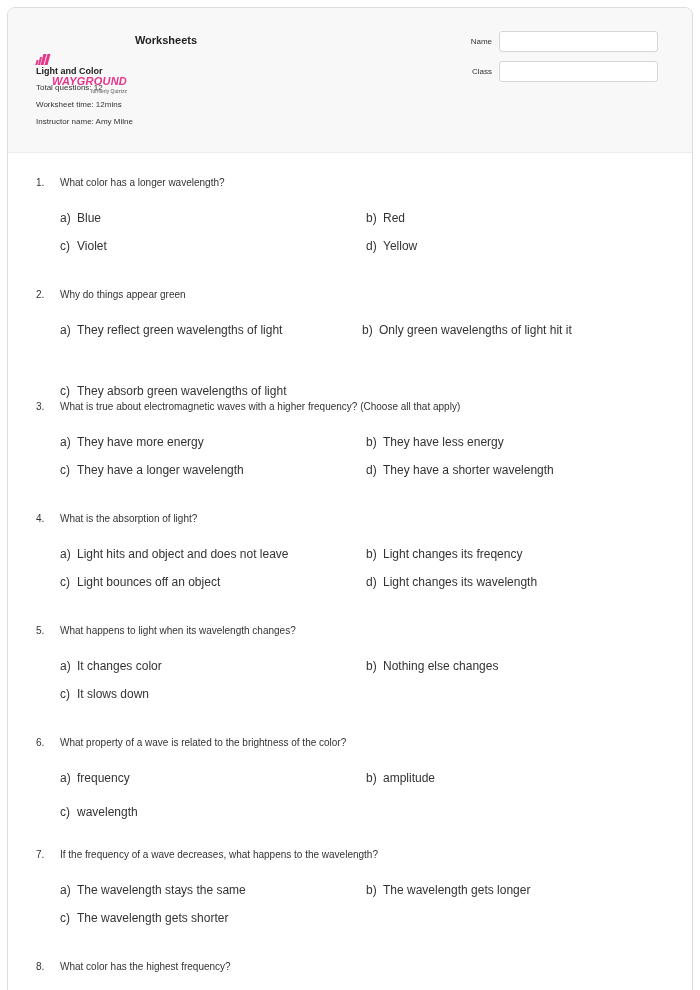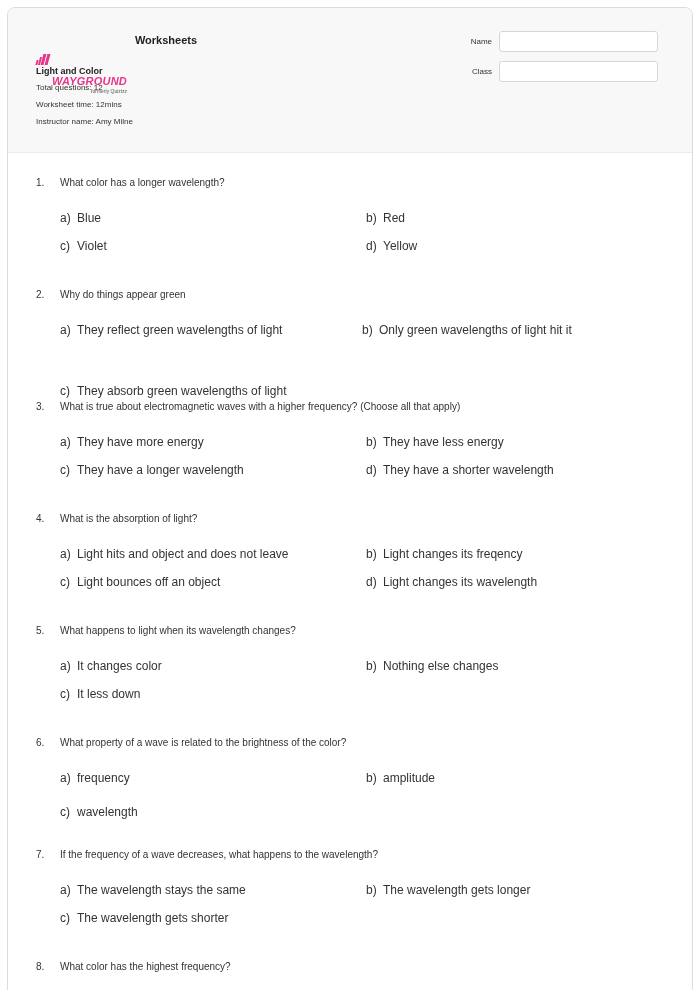--- a/index.html
+++ b/index.html
@@ -129,21 +129,21 @@
       <div class="opt" style="left:358px;top:63px;"><span class="ol">d)</span><span>Light changes its wavelength</span></div>
     </div>
 
     <div class="q" style="top:472px;">
       <div class="q-head">
           <span class="q-num">5.</span>
           <span>What happens to light when its wavelength changes?</span>
         </div>
       <div class="opt" style="left:52px;top:35px;"><span class="ol">a)</span><span>It changes color</span></div>
       <div class="opt" style="left:358px;top:35px;"><span class="ol">b)</span><span>Nothing else changes</span></div>
-      <div class="opt" style="left:52px;top:63px;"><span class="ol">c)</span><span>It less down</span></div>
+      <div class="opt" style="left:52px;top:63px;"><span class="ol">c)</span><span>It slows down</span></div>
     </div>
 
     <div class="q" style="top:584px;">
       <div class="q-head">
           <span class="q-num">6.</span>
           <span>What property of a wave is related to the brightness of the color?</span>
         </div>
       <div class="opt" style="left:52px;top:35px;"><span class="ol">a)</span><span>frequency</span></div>
       <div class="opt" style="left:358px;top:35px;"><span class="ol">b)</span><span>amplitude</span></div>
       <div class="opt" style="left:52px;top:69px;"><span class="ol">c)</span><span>wavelength</span></div>

